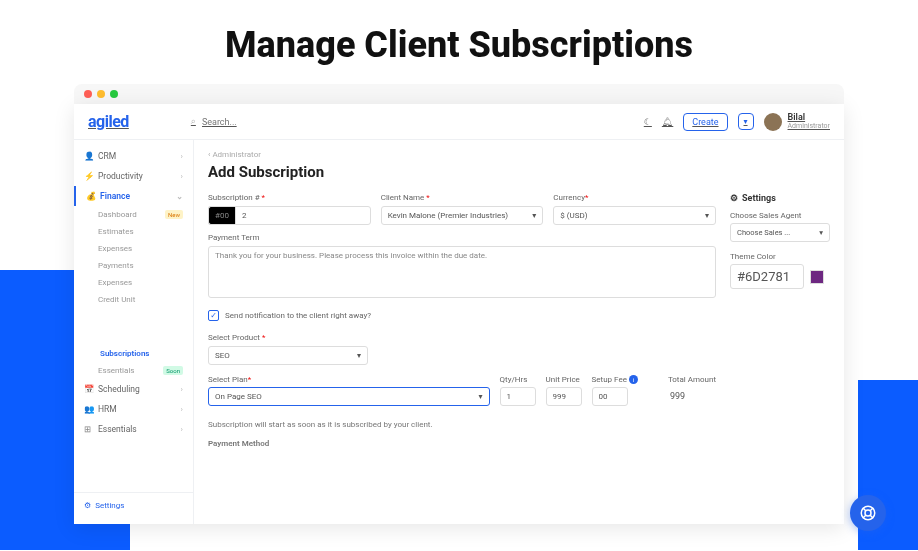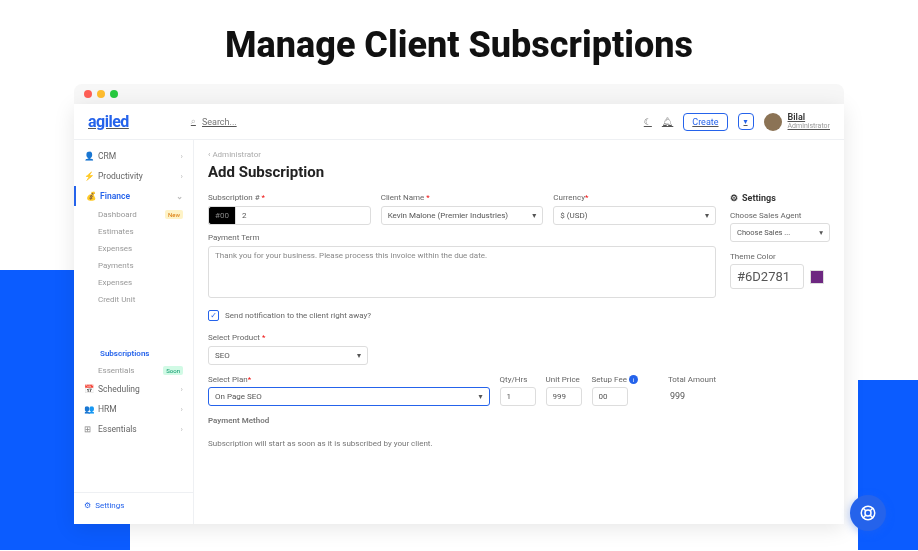--- a/index.html
+++ b/index.html
@@ -238,22 +238,22 @@
             <div class="plan-col">
               <span class="label"><span>Setup Fee</span><span class="info-icon">i</span></span>
               <input class="input small-input" value="00" style="">
             </div>
             <div class="plan-col" style="margin-left:20px;">
               <span class="label">Total Amount</span>
               <span class="total-value">999</span>
             </div>
           </div>
 
+          <div class="note-text">Subscription will start as soon as it is subscribed by your client.</div>
           <div class="note-text" style="margin-top:10px; font-weight:600;">Payment Method</div>
-          <div class="note-text">Subscription will start as soon as it is subscribed by your client.</div>
         </div>
 
         <div class="settings-panel">
           <div class="settings-title">
               <span>⚙</span>
               <span>Settings</span>
             </div>
           <div class="settings-label">Choose Sales Agent</div>
           <div class="select" style="font-size:7.5px; margin-bottom:10px;">
               <span>Choose Sales ...</span>

